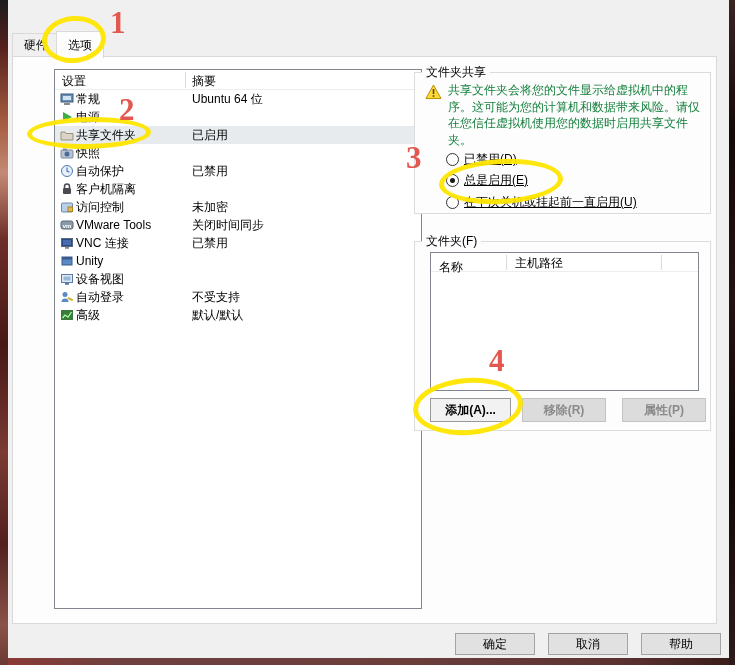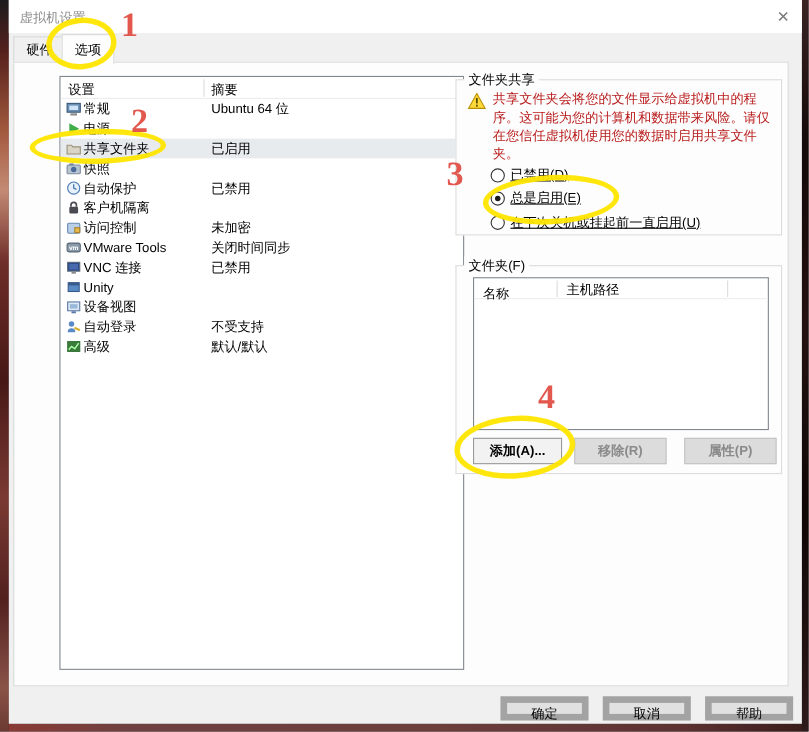--- a/index.html
+++ b/index.html
@@ -46,21 +46,21 @@
   .lrow.selected { background:#e7ebee; }
   .licon { width:16px; height:14px; display:inline-flex; align-items:center; flex:none; }
   .llabel { width:111px; white-space:nowrap; overflow:hidden; }
   .lsummary { position:absolute; left:137px; white-space:nowrap; }
   
   .group { position:absolute; border:1px solid #dcdcdc; background:#fdfdfd; }
   .group-label { position:absolute; top:-9px; left:7px; background:#fdfdfd; padding:0 4px; }
   .g1 { left:401px; top:15px; width:297px; height:142px; }
   .g2 { left:401px; top:184px; width:297px; height:190px; }
   .warn-icon { position:absolute; left:10px; top:11px; }
-  .warn-text { position:absolute; left:33px; top:9px; width:254px; line-height:16.5px; color:#b91c1c; }
+  .warn-text { position:absolute; left:33px; top:9px; width:254px; line-height:16.5px; color:#15803d; }
   .radio-row { position:absolute; left:31px; height:16px; display:flex; align-items:center;text-decoration:underline; }
   .radio-circle { width:13px; height:13px; border:1px solid #333; border-radius:50%;
     background:#fff; margin-right:5px; position:relative; flex:none; }
   .radio-circle.on::after { content:""; position:absolute; left:3px; top:3px; width:5px; height:5px;
     border-radius:50%; background:#1a1a1a; }
   
   .ftable { position:absolute; left:15px; top:10px; width:269px; height:139px;
     background:#fff; border:1px solid #82878f; }
   .ftable-header { position:relative; height:19px; border-bottom:1px solid #ededed; }
   .ftable-header .c1 { position:absolute; left:8px; top:6px; }
@@ -68,21 +68,21 @@
   .ftable-header .fdiv1 { position:absolute; left:75px; top:2px; width:1px; height:15px; background:#dcdcdc; }
   .ftable-header .fdiv2 { position:absolute; left:230px; top:2px; width:1px; height:15px; background:#dcdcdc; }
   
   .btn { position:absolute; height:24px; text-align:center; line-height:22px;
     background:#f2f2f2; border:1px solid #9a9a9a; cursor:default;font-weight:bold; }
   .btn.disabled { background:#dcdcdc; border-color:#c3c3c3; color:#8a8a8a; }
   .fbtn-add { left:15px; top:156px; width:81px; }
   .fbtn-remove { left:107px; top:156px; width:84px; }
   .fbtn-props { left:207px; top:156px; width:84px; }
   .footer-btn { position:absolute; top:633px; width:80px; height:22px; line-height:20px;
-    text-align:center; background:#e1e1e1; border:6px solid #a3a3a3; cursor:default; }
+    text-align:center; background:#e1e1e1; border:1px solid #a3a3a3; cursor:default; }
   .fb-ok { left:447px; } .fb-cancel { left:540px; } .fb-help { left:633px; }
   
   .ann { position:absolute; z-index:50; pointer-events:none; }
   .ann-num { font-family:"Liberation Serif","DejaVu Serif",serif; font-weight:bold;
     font-size:31px; color:#e2584e; }
   .ann-ellipse { border:5px solid rgba(255,230,0,0.95); border-radius:50%; }
   .e1 { left:42px; top:16px; width:64px; height:47px; transform:rotate(-5deg); }
   .n1 { left:110px; top:5px; }
   .e2 { left:27px; top:117px; width:124px; height:32px; transform:rotate(-1deg); }
   .n2 { left:119px; top:92px; }
@@ -93,24 +93,20 @@
 </style>
 </head>
 <body>
 
 <div class="strip-left"></div>
 <div class="strip-right"></div>
 <div class="strip-bottom"></div>
 
 <div class="dialog">
 
-  <div class="titlebar">
-    <span class="title-text">虚拟机设置</span>
-    <span class="close-btn">✕</span>
-  </div>
 
   <div class="tab hw">硬件</div>
   <div class="tab sel">选项</div>
 
   <div class="tabpage">
 
     <div class="listbox">
       <div class="list-header">
         <span class="h1">设置</span>
         <span class="hdiv"></span>

